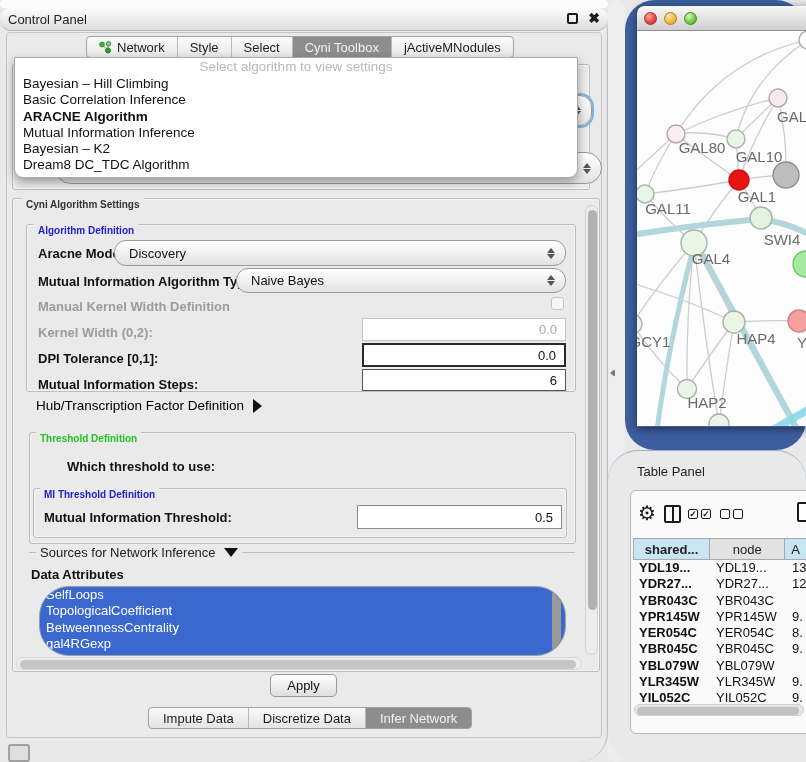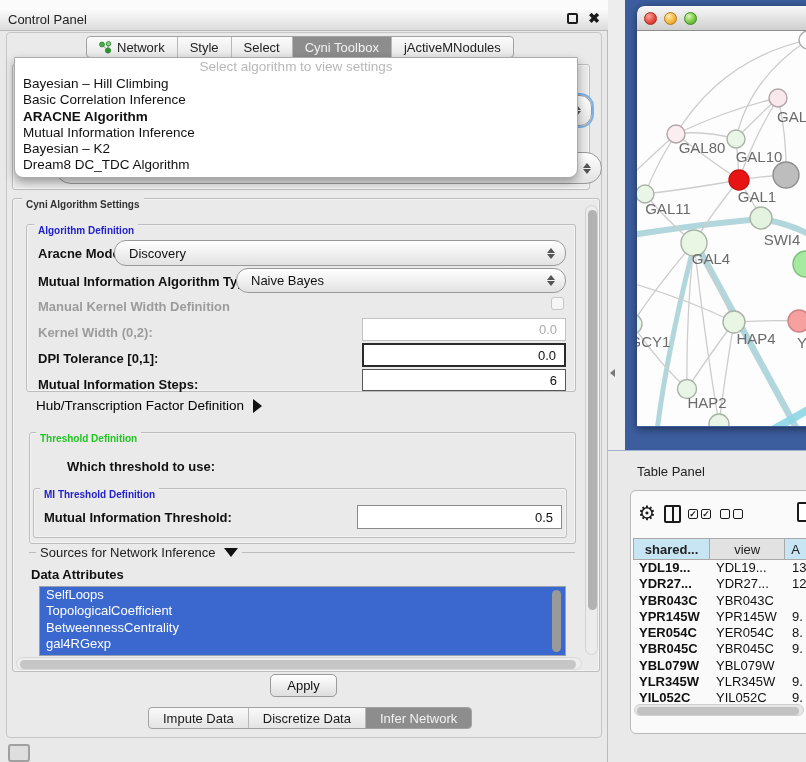--- a/index.html
+++ b/index.html
@@ -1,18 +1,18 @@
 <!DOCTYPE html>
 <html><head>
 <meta charset="utf-8">
 <style>
   * { margin:0; padding:0; box-sizing:border-box; }
   html,body { width:806px; height:762px; overflow:hidden; background:#e9e9e9;
     font-family:"Liberation Sans", sans-serif; font-size:13px; color:#1a1a1a; position:relative; }
-  .abs { position:absolute; }
+  .abs { position:absolute;border-radius:30px; }
 
   
   .cp { left:0; top:0; width:608px; height:762px; background:#e9e9e9; border-right:1px solid #bcbcbc; }
   .cp-topstrip { left:0; top:0; width:608px; height:8px; background:#fbfbfb; }
   .cp-titlebar { left:0; top:8px; width:608px; height:23px;
     background:linear-gradient(#fdfdfd,#dcdcdc); border-bottom:1px solid #b9b9b9;
     display:flex; align-items:center; padding:0 8px; }
   .cp-titlebar .t { font-size:13px; color:#222; }
   .win-float { position:absolute; right:30px; top:5px; width:11px; height:11px; border:2px solid #1a1a1a; border-radius:2px; }
   .win-close { position:absolute; right:8px; top:2px; font-size:14px; font-weight:bold; color:#1a1a1a; }
@@ -381,21 +381,21 @@
 </span>
 <span class="abs cb-pair" style="left:720px; top:509px;">
   <span class="cb-sm"></span>
   <span class="cb-sm"></span>
 </span>
 <span class="abs icon-doc"></span>
 
 <div class="abs tbl">
   <div class="tbl-head">
     <div class="th selcol c1">shared...</div>
-    <div class="th plain c2">view</div>
+    <div class="th plain c2">node</div>
     <div class="th selcol c3" style="border-right:none;">A</div>
   </div>
   <div id="table-rows">
       <div class="tbl-row">
         <div class="td c1">YDL19...</div>
         <div class="td c2">YDL19...</div>
         <div class="td c3">13</div>
       </div>
       <div class="tbl-row">
         <div class="td c1">YDR27...</div>

